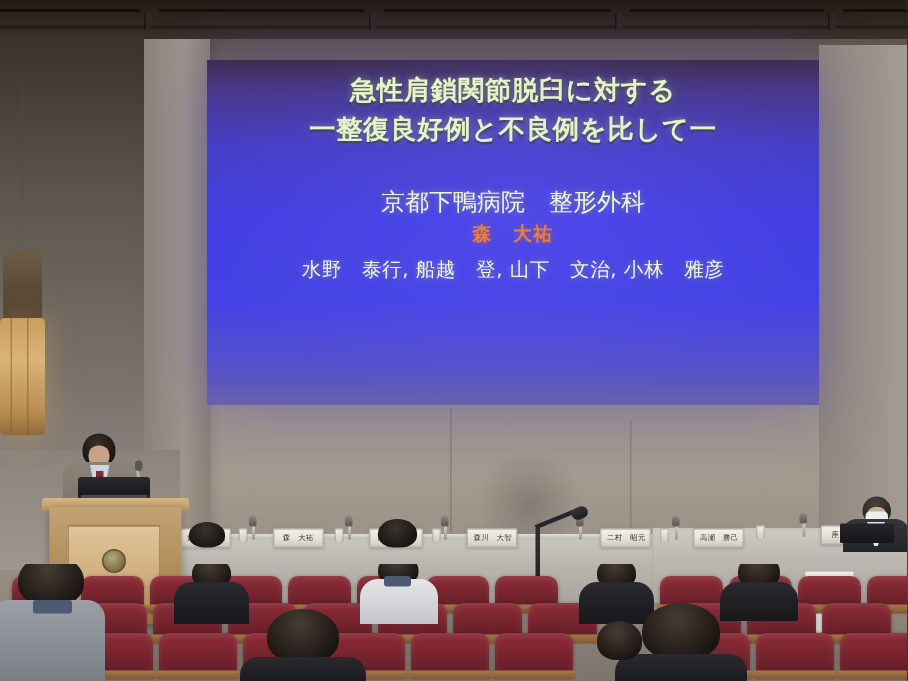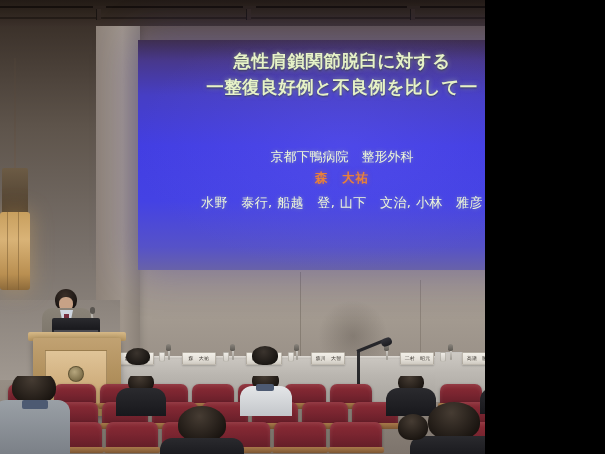--- a/index.html
+++ b/index.html
@@ -1,21 +1,21 @@
 <!DOCTYPE html>
 <html><head>
 <meta charset="utf-8">
 <style>
   * { margin:0; padding:0; box-sizing:border-box; }
   html,body { background:#000; }
   body { font-family:"DejaVu Sans", sans-serif; }
 
   #scene {
     position:relative;
-    width:485px; height:454px;
+    width:605px; height:454px;
     overflow:hidden;
     background:#6b6055;
   }
 
   
   .wall-main{
     position:absolute; left:0; top:0; width:605px; height:454px;
     background:
       linear-gradient(180deg,#4a3e36 0%,#6d6057 9%,#8e8279 24%,#9b9086 48%,#a39a90 70%,#948b82 86%,#7d746c 100%);
   }
@@ -125,24 +125,23 @@
     line-height:26px;
     letter-spacing:.5px;
     text-shadow:0 0 5px rgba(190,220,140,.55), 0 1px 2px rgba(0,0,20,.6);
     margin-top:2px;
   }
   .slide-gap{ height:26px; }
   .slide-affil{
     text-align:center;
     color:#eef6d9;
     font-family:"DejaVu Sans", sans-serif;
-    font-size:13px;
+    font-size:16px;
     line-height:17px;
     text-shadow:0 0 4px rgba(190,220,150,.45);
-    margin-top:22px;
   }
   .slide-presenter{
     text-align:center;
     color:#e8803a;
     font-family:"DejaVu Sans", sans-serif;
     font-weight:bold;
     font-size:12.5px;
     line-height:19px;
     letter-spacing:1px;
     margin-top:3px;

